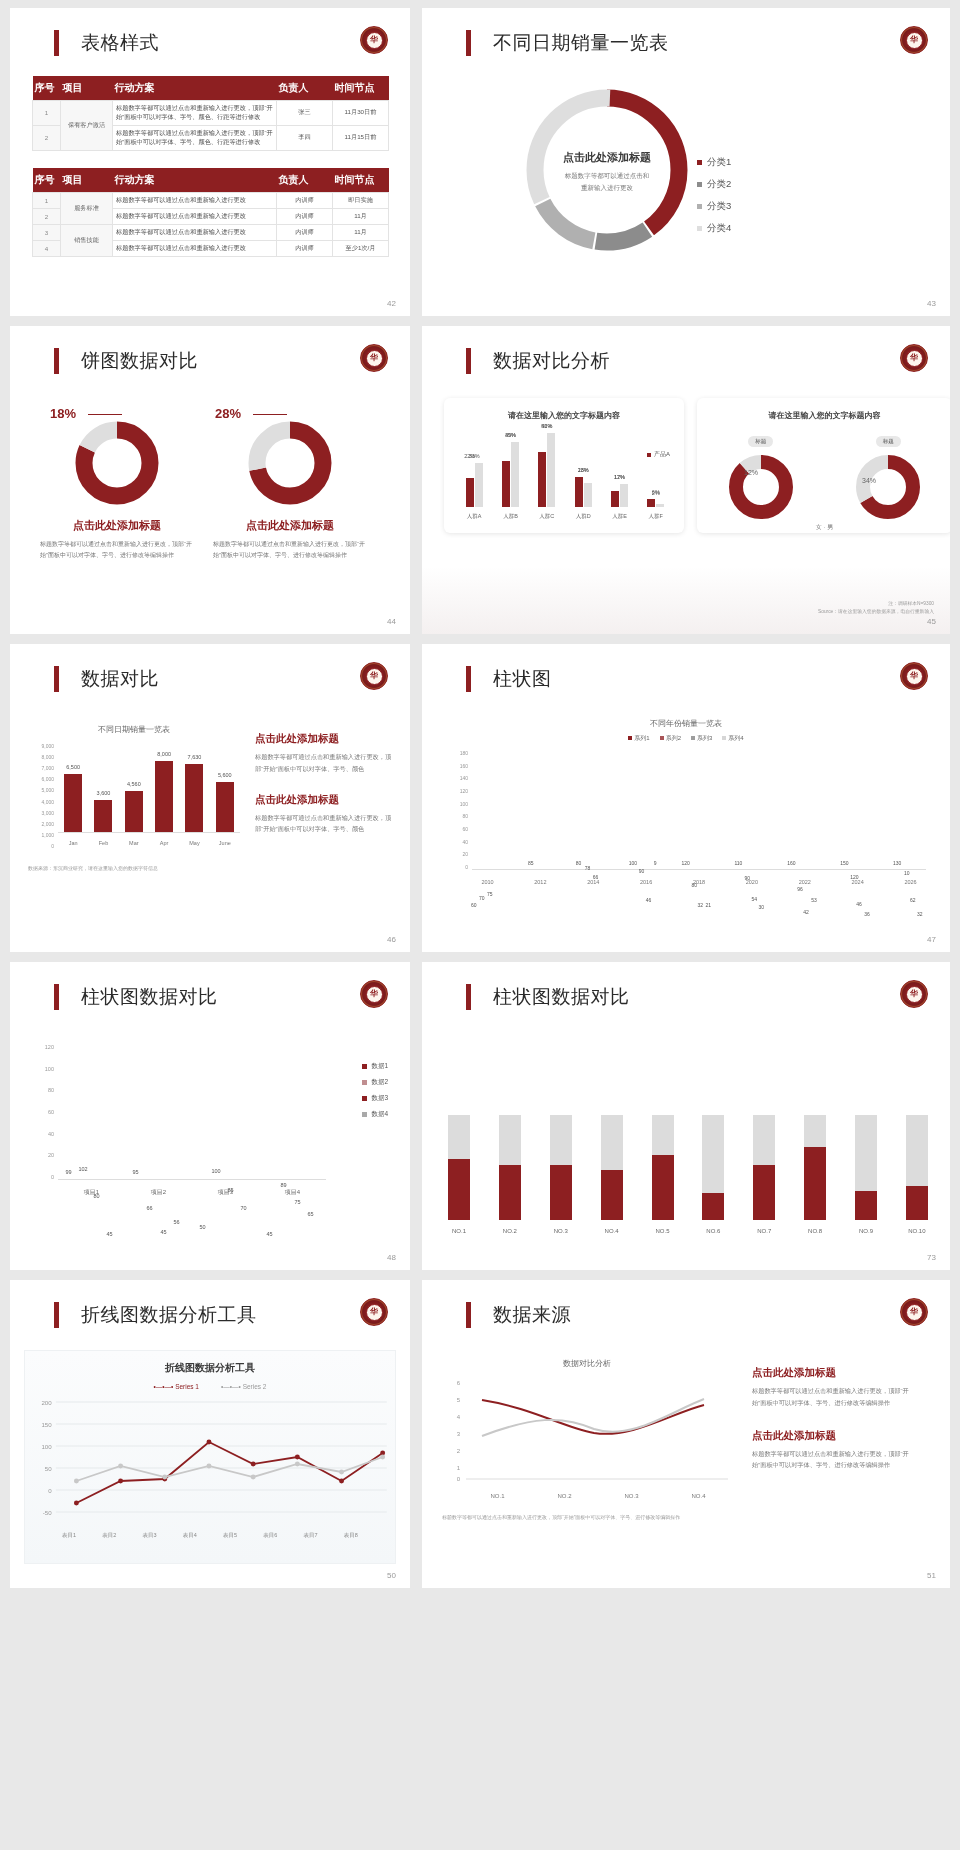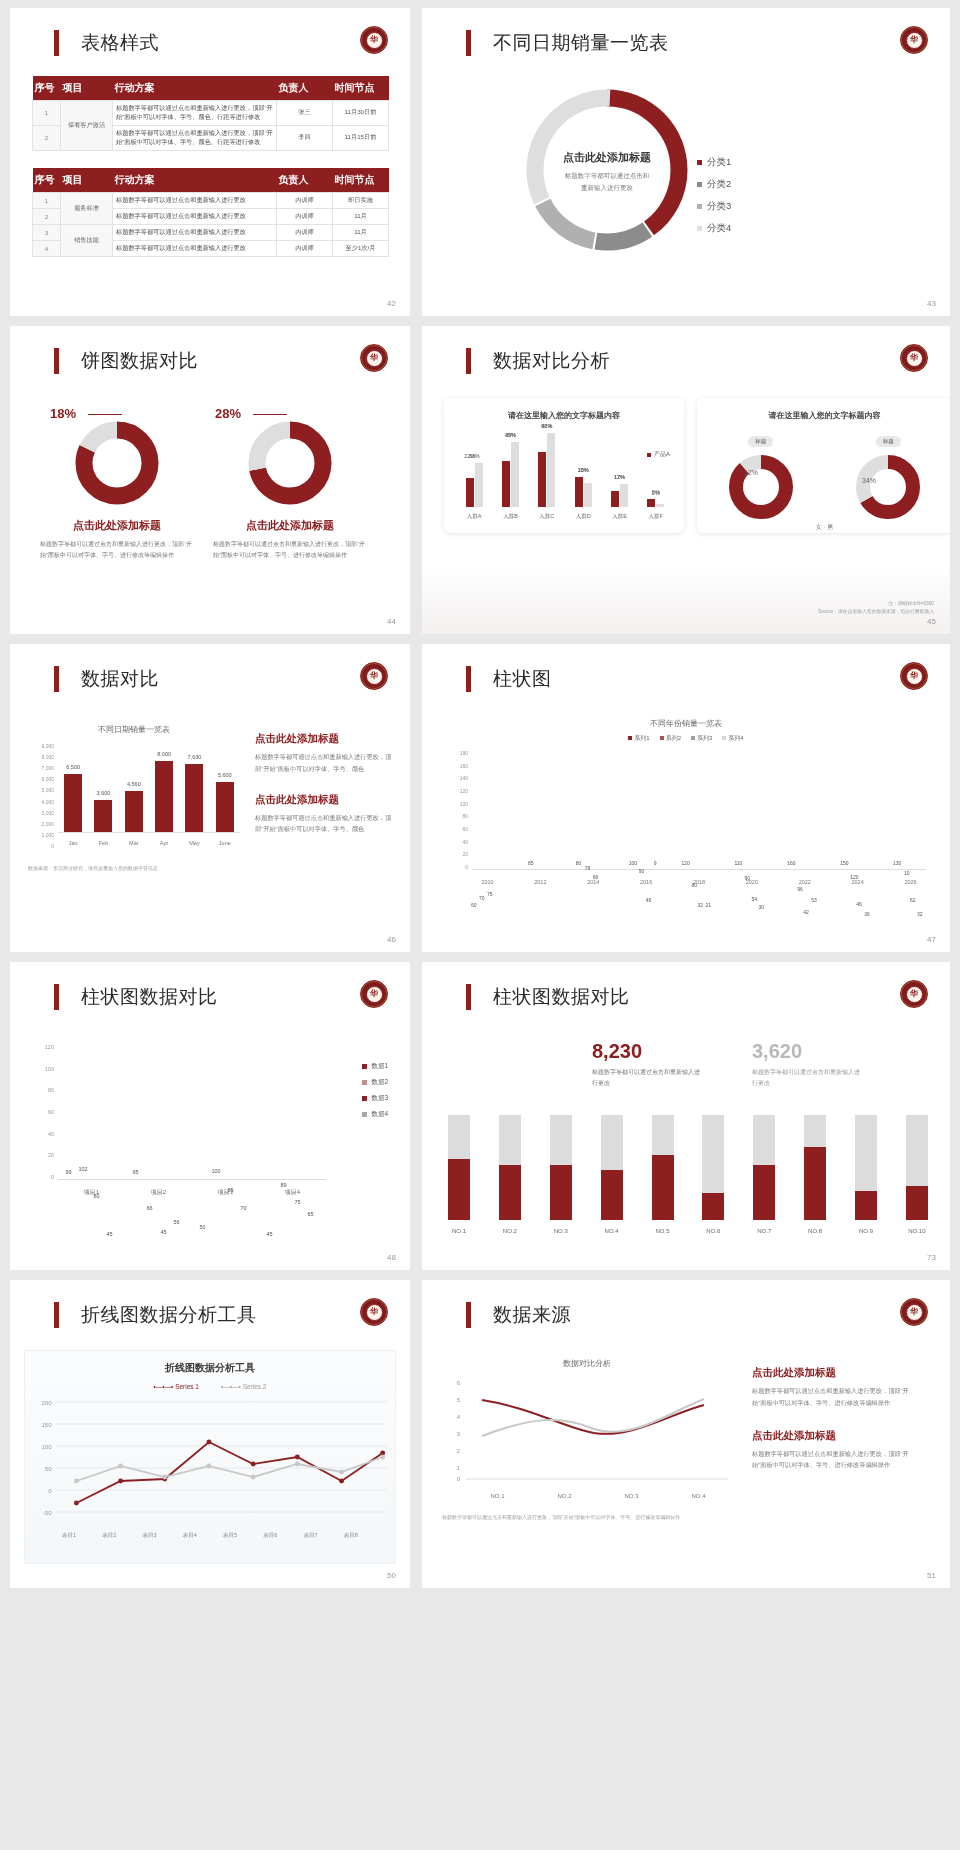--- a/index.html
+++ b/index.html
@@ -717,30 +717,20 @@
 
   <div class="slide">
     <div class="stitle">
       <span class="bar"></span>
       <span class="txt">柱状图数据对比</span>
     </div>
     <div class="logo">
         <span class="inner">华</span>
       </div>
 
-    <div style="position:absolute;top:78px;left:170px;display:flex;gap:52px;">
-      <div style="width:108px">
-        <div class="bignum">8,230</div>
-        <div style="font-size:6px;color:#777;line-height:1.8;margin-top:4px">标题数字等都可以通过点击和重新输入进行更改</div>
-      </div>
-      <div style="width:108px">
-        <div class="bignum gray">3,620</div>
-        <div style="font-size:6px;color:#999;line-height:1.8;margin-top:4px">标题数字等都可以通过点击和重新输入进行更改</div>
-      </div>
-    </div>
 
     <div style="position:absolute;bottom:50px;left:26px;right:22px;height:105px;display:flex;align-items:flex-end;justify-content:space-between;">
       <div class="rank-col" style="height:100%;background:#dcdcdc">
           <div style="position:absolute;bottom:0;left:0;right:0;height:58%;background:#8d1f21"></div>
           <div class="rank-lbl">NO.1</div>
         </div>
       <div class="rank-col" style="height:100%;background:#dcdcdc">
           <div style="position:absolute;bottom:0;left:0;right:0;height:52%;background:#8d1f21"></div>
           <div class="rank-lbl">NO.2</div>
         </div>

